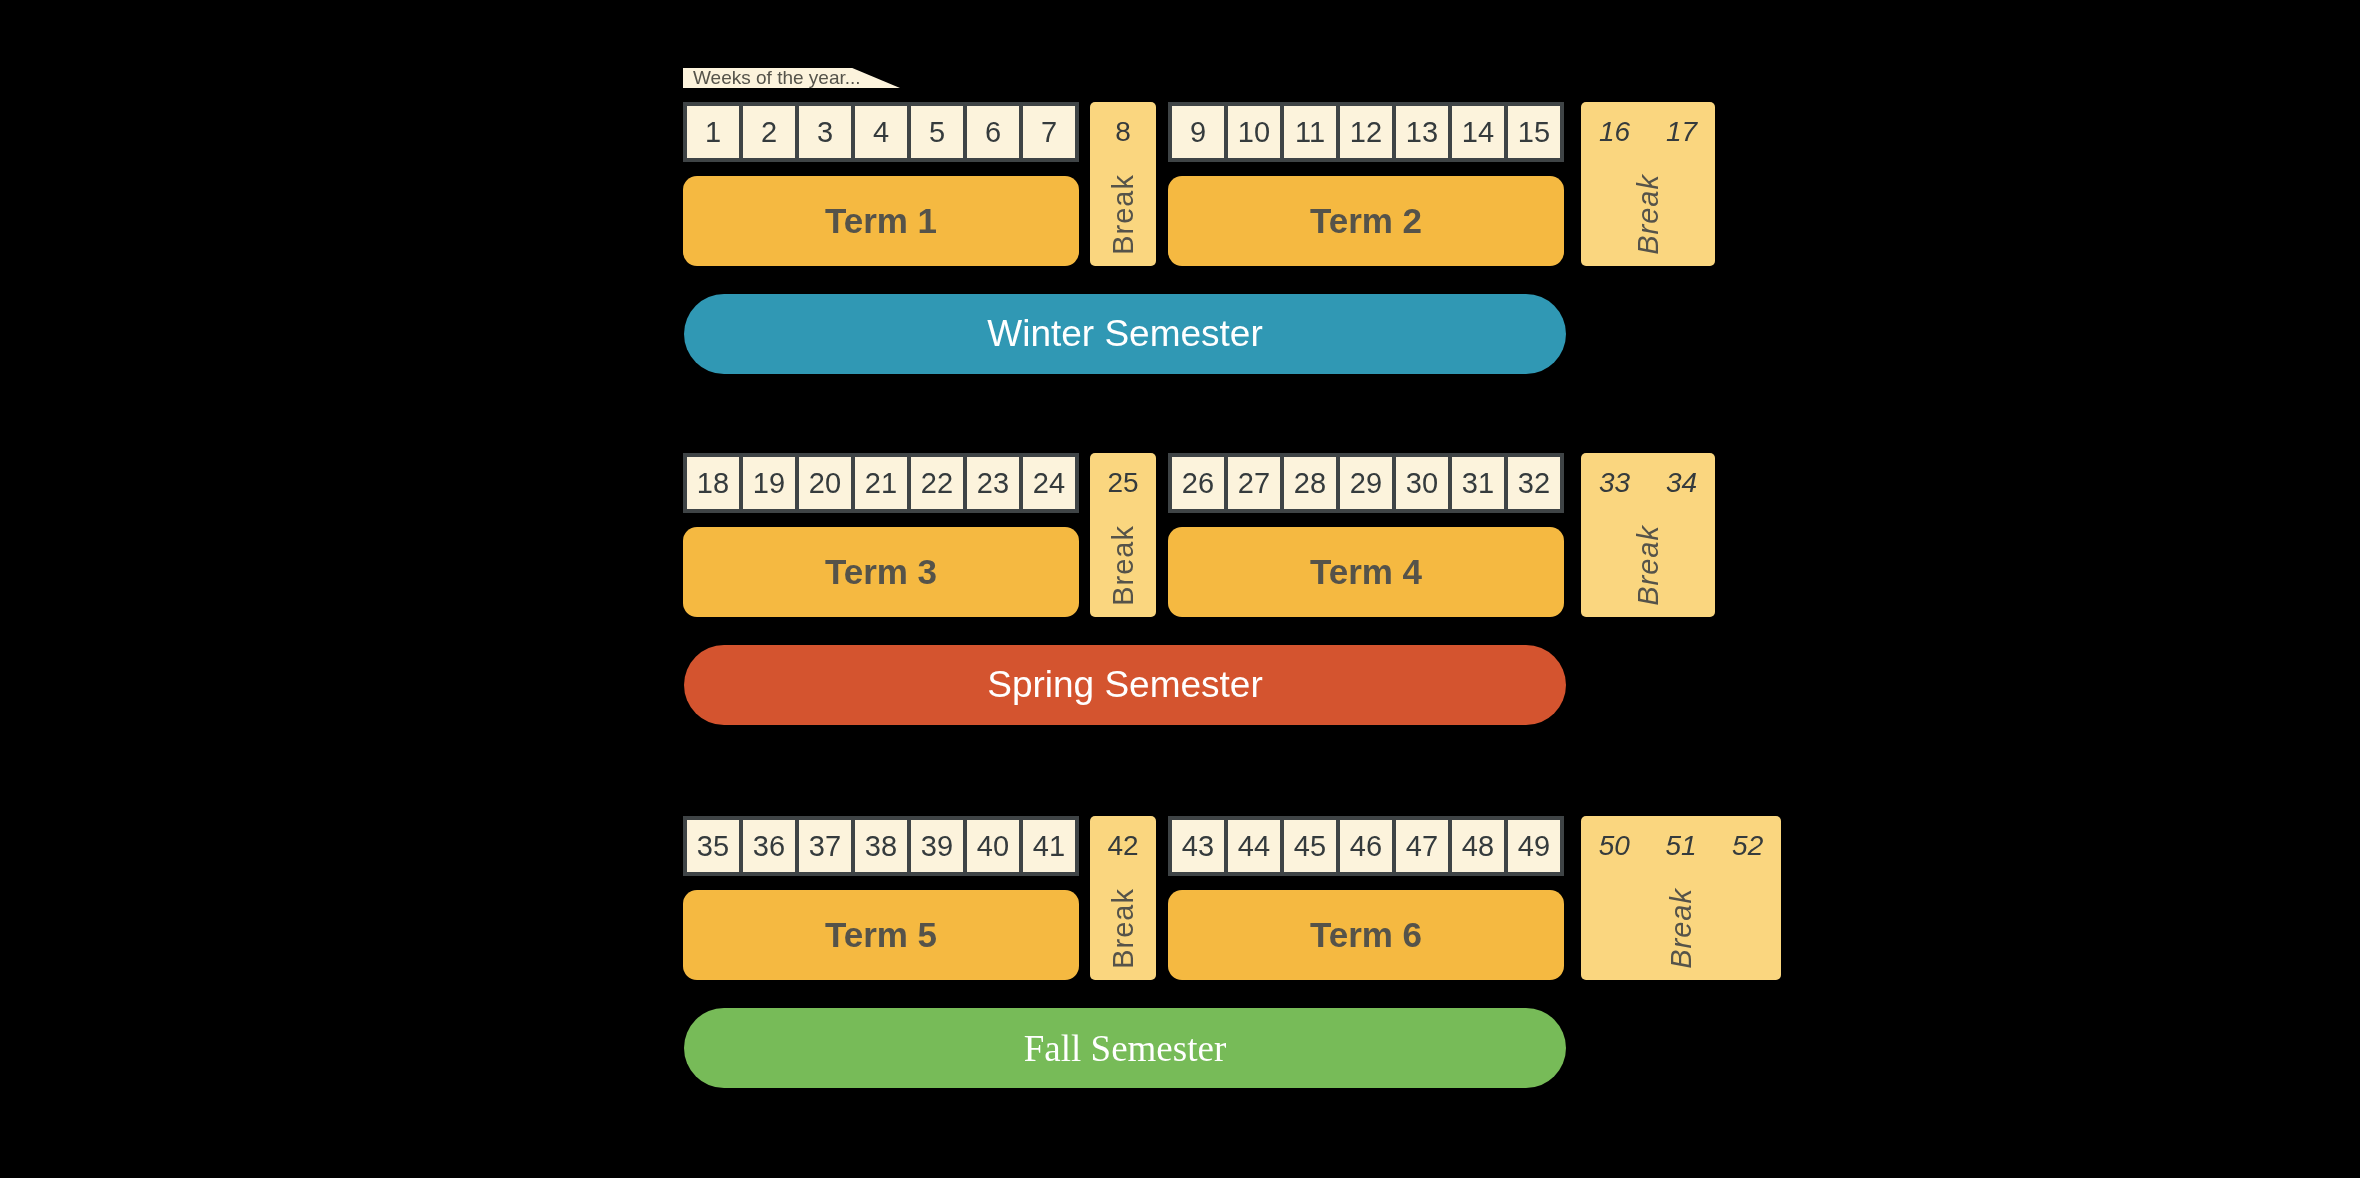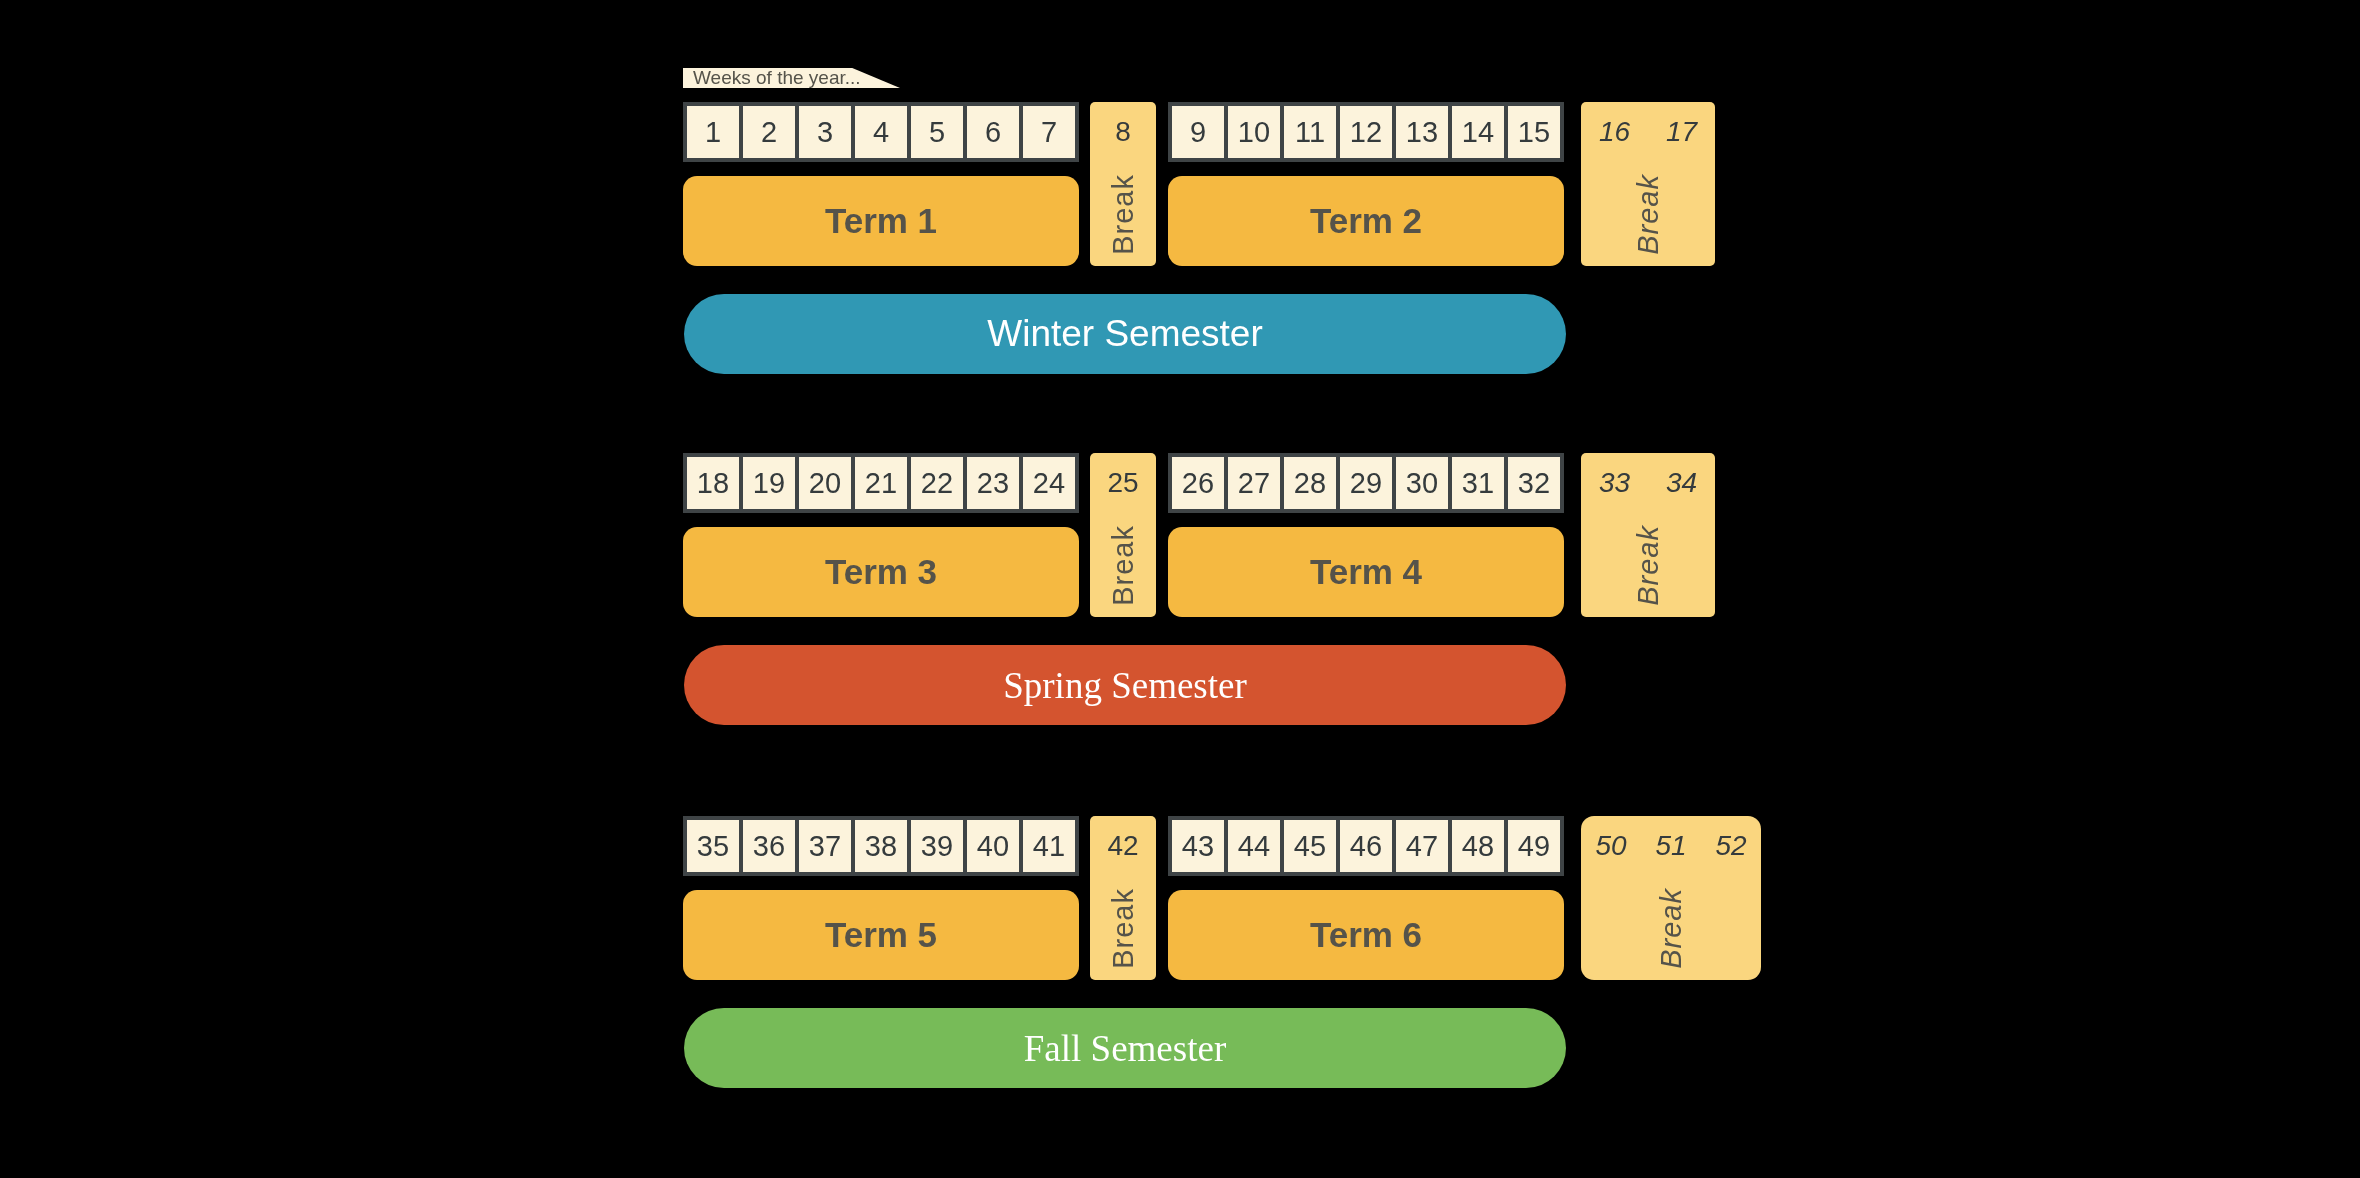--- a/index.html
+++ b/index.html
@@ -44,39 +44,39 @@
   .tb-a { left:683px; width:396px; }
   .tb-c { left:1168px; width:396px; }
 
   
   .break-box {
     position:absolute; top:0; height:164px; border-radius:5px;
     background:var(--break-box); display:flex; flex-direction:column;
   }
   .bb-1 { left:1090px; width:66px; }
   .bb-2 { left:1581px; width:134px;font-style:italic; }
-  .s2 .bb-2 { width:180px;border-radius:13px; }
+  .s2 .bb-2 { width:200px; }
   .break-weeks {
     height:60px; display:flex; align-items:center; justify-content:space-around;
   }
   .break-weeks .cell { font-size:28px; color:var(--text-dark); }
   .break-label-wrap { flex:1; display:flex; align-items:center; justify-content:center; }
   .break-label {
     writing-mode:vertical-rl; transform:rotate(180deg);
     font-size:29px; color:var(--text-label); letter-spacing:1px;
   }
 
   
   .pill {
     position:absolute; left:684px; top:192px; width:882px; height:80px;
     border-radius:40px; display:flex; align-items:center; justify-content:center;
     color:var(--text-light); font-size:37px;
   }
   .pill-winter { background:var(--winter); }
-  .pill-spring { background:var(--spring);font-family:Liberation Serif, serif; }
+  .pill-spring { background:var(--spring); }
   .pill-fall   { background:var(--fall);font-family:Liberation Serif, serif; }
 </style>
 </head>
 <body>
 
 <div class="canvas">
 
   <div class="section s0">
     <div class="tab">
       <span>Weeks of the year...</span>

